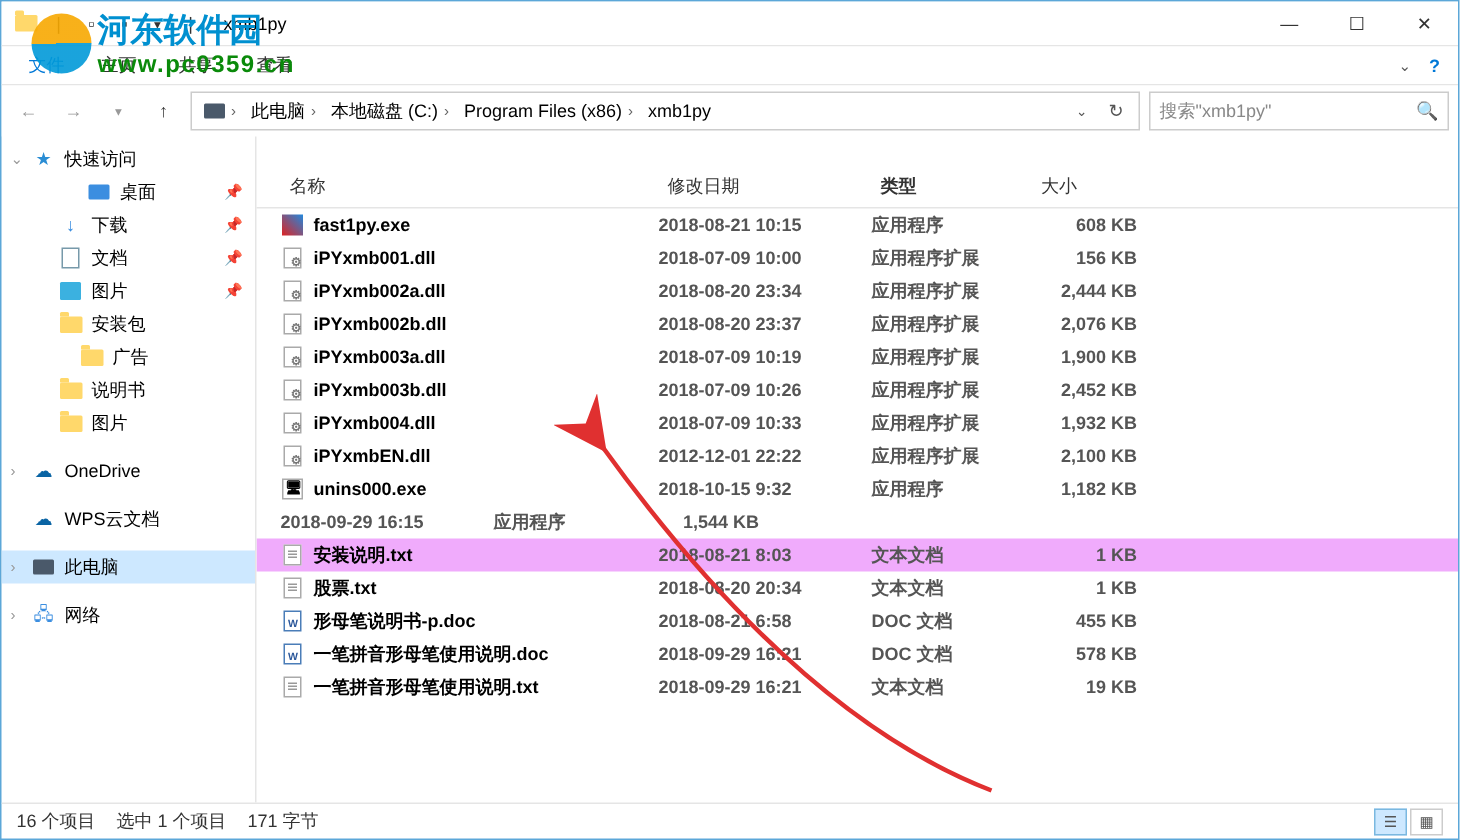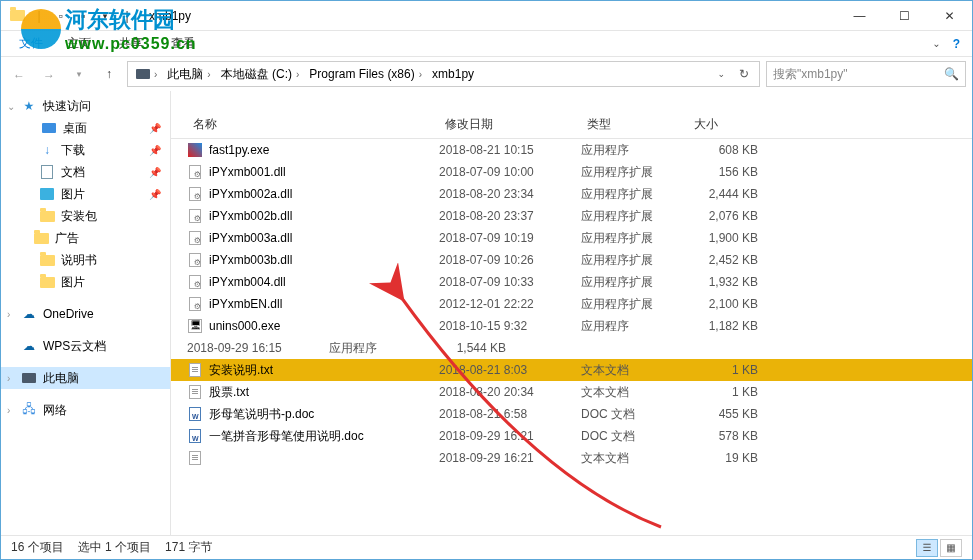--- a/index.html
+++ b/index.html
@@ -46,25 +46,25 @@
 .ico-fold::before { content: ""; position: absolute; top: -3px; left: 0; width: 6px; height: 3px; background: #ffd86b; border-radius: 1px 1px 0 0; }
 .ico-od { color: #0a64a4; }
 .ico-wps { color: #0a64a4; }
 .ico-pc { width: 14px; height: 10px; background: #4a596a; border-radius: 1px; }
 .ico-net { color: #3b8ee0; }
 .content { flex: 1; display: flex; flex-direction: column; position: relative; margin-top: 20px; }
 .cols { display: flex; height: 28px; border-bottom: 1px solid #e5e5e5; align-items: center; padding-left: 16px; }
 .cols div { color: #333; padding: 0 6px; border-right: 1px solid transparent; }
 .cols .c1 { width: 252px; }
 .cols .c2 { width: 142px; }
-.cols .c3 { width: 107px; }
+.cols .c3 { width: 107px; font-weight: bold; }
 .cols .c4 { width: 90px; text-align: left; }
-.rows { flex: 1; overflow: auto; }
+.rows { flex: 1; overflow: auto; font-weight: bold; }
 .row { display: flex; align-items: center; height: 22px; padding-left: 16px; }
-.row.sel { background: #eab308; }
+.row.sel { background: #f0abfc; }
 .row .c1 { width: 252px; display: flex; align-items: center; gap: 6px; }
 .row .c2 { width: 142px; color: #555; }
 .row .c3 { width: 107px; color: #555; }
 .row .c4 { width: 90px; color: #555; text-align: right; padding-right: 20px; }
 .row .fic { width: 16px; height: 16px; display: inline-flex; align-items: center; justify-content: center; }
 .fi-exe1 { background: linear-gradient(45deg,#d22,#28d); width: 14px; height: 14px; }
 .fi-dll { width: 12px; height: 14px; background: #fff; border: 1px solid #aaa; position: relative; }
 .fi-dll::after { content: "⚙"; font-size: 8px; position: absolute; bottom: -1px; right: -1px; color: #777; }
 .fi-dat { width: 12px; height: 14px; background: #fff; border: 1px solid #aaa; }
 .fi-exe2 { width: 14px; height: 14px; background: #fff; border: 1px solid #aaa; position: relative; }
@@ -160,21 +160,21 @@
   </div>
 </div>
 
 <div class="body">
   <div class="nav">
     <div class="item">
         <span class="exp">⌄</span>
         <span class="ico ico-star">★</span>
         <span>快速访问</span>
       </div>
-    <div class="item" style="padding-left:40px">
+    <div class="item" style="padding-left:57px">
         <span class="ico">
           <span class="ico-desk"></span>
         </span>
         <span>桌面</span>
         <span class="pin">📌</span>
       </div>
     <div class="item" style="padding-left:38px">
         <span class="ico ico-dl">↓</span>
         <span>下载</span>
         <span class="pin">📌</span>
@@ -192,21 +192,21 @@
         </span>
         <span>图片</span>
         <span class="pin">📌</span>
       </div>
     <div class="item" style="padding-left:38px">
         <span class="ico">
           <span class="ico-fold"></span>
         </span>
         <span>安装包</span>
       </div>
-    <div class="item" style="padding-left:32px">
+    <div class="item" style="padding-left:52px">
         <span class="ico">
           <span class="ico-fold"></span>
         </span>
         <span>广告</span>
       </div>
     <div class="item" style="padding-left:38px">
         <span class="ico">
           <span class="ico-fold"></span>
         </span>
         <span>说明书</span>
@@ -398,20 +398,21 @@
           </div>
           <div class="c2">2018-09-29 16:21</div>
           <div class="c3">DOC 文档</div>
           <div class="c4">578 KB</div>
         </div>
         <div class="row">
           <div class="c1">
             <span class="fic">
               <span class="fi-txt"></span>
             </span>
+            <span>一笔拼音形母笔使用说明.txt</span>
           </div>
           <div class="c2">2018-09-29 16:21</div>
           <div class="c3">文本文档</div>
           <div class="c4">19 KB</div>
         </div>
       </div>
 
     <div class="arrow">
       <svg width="300" height="260">
         <defs>

